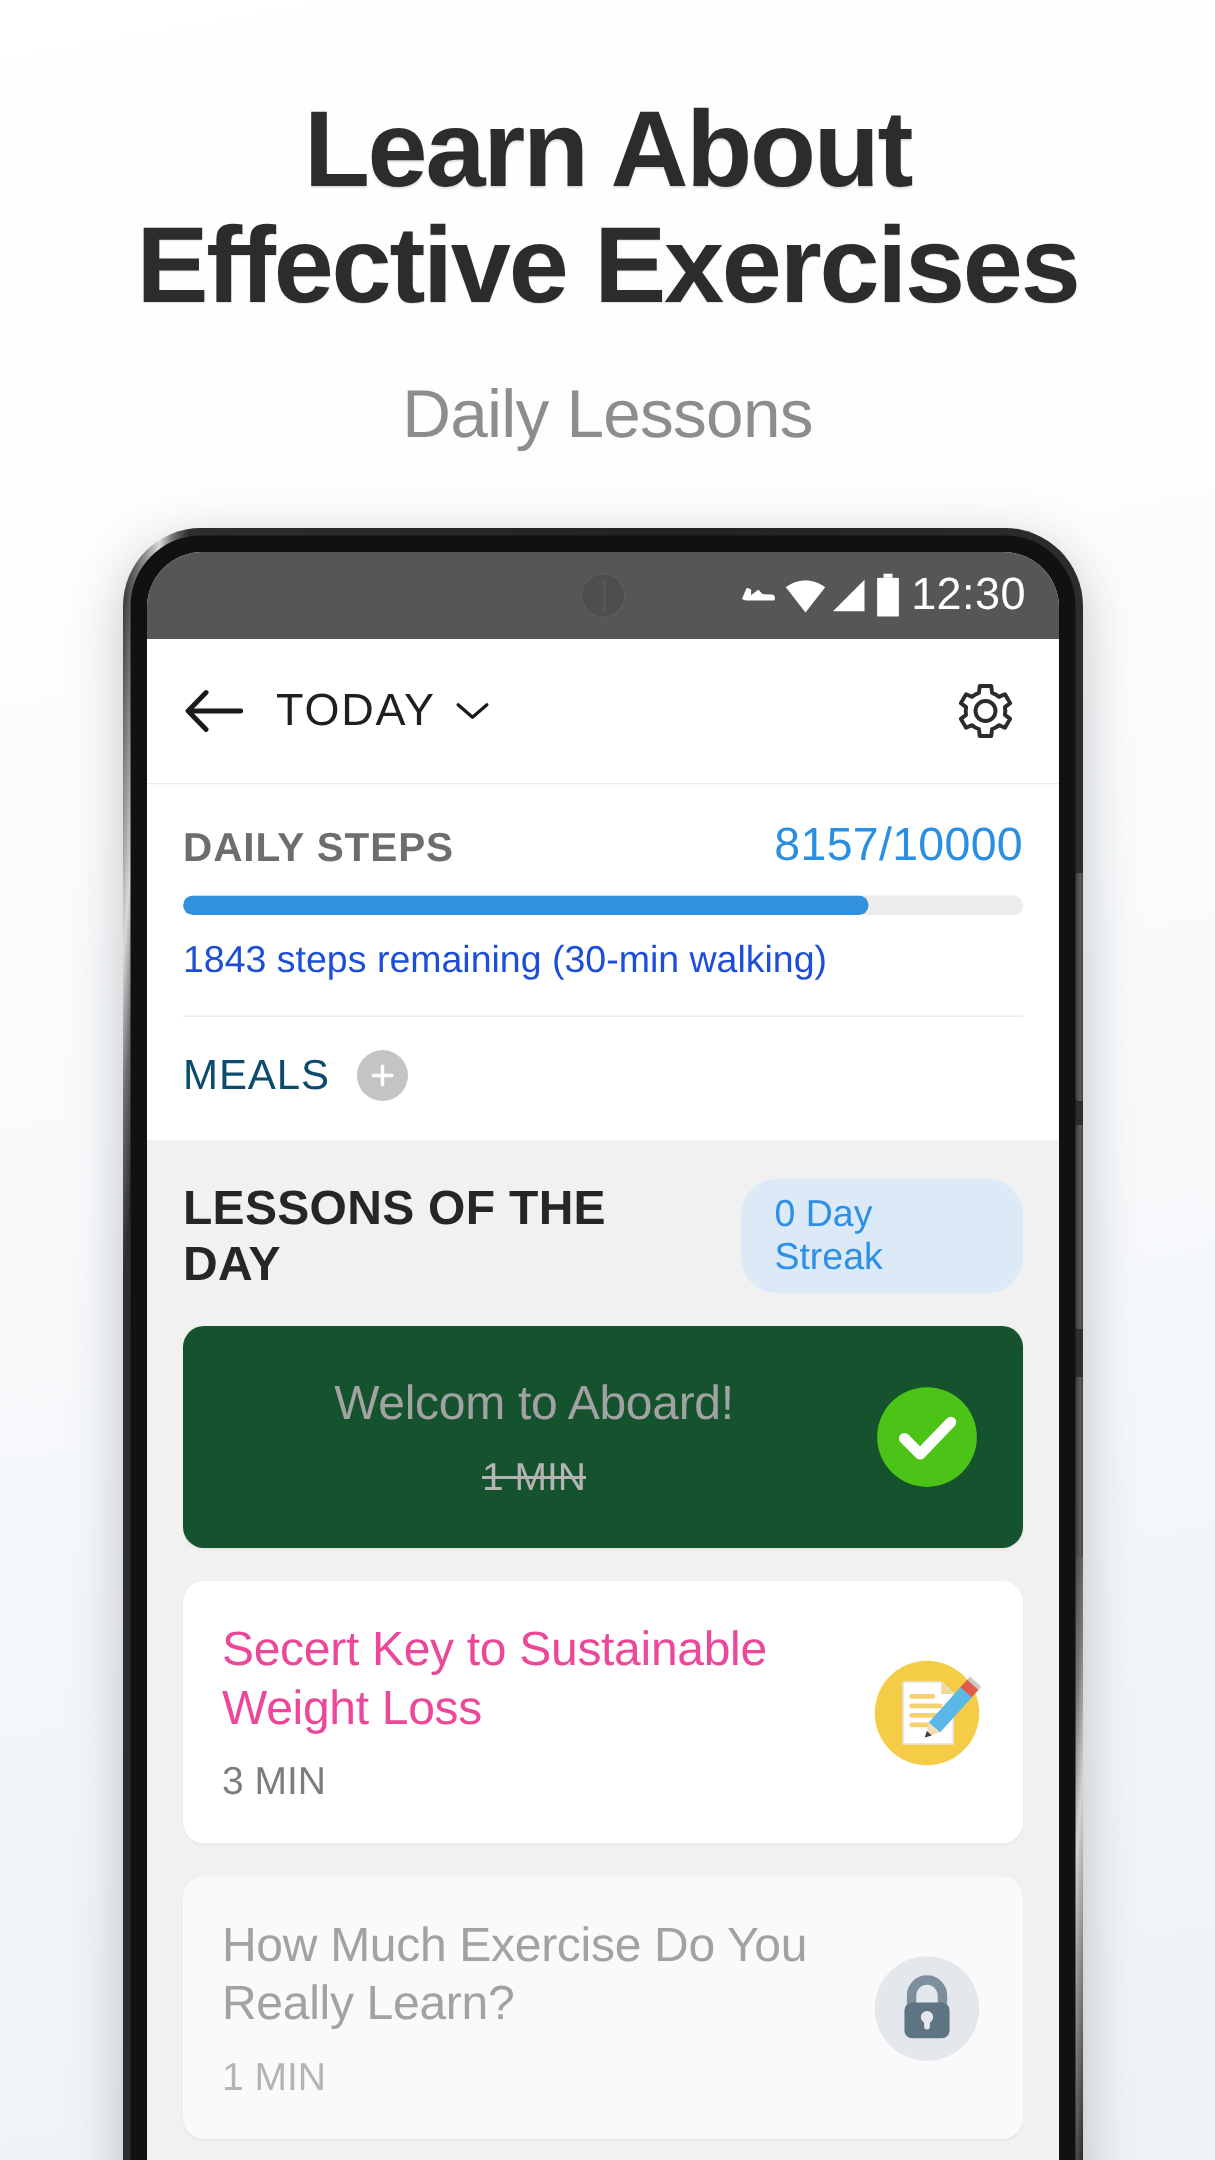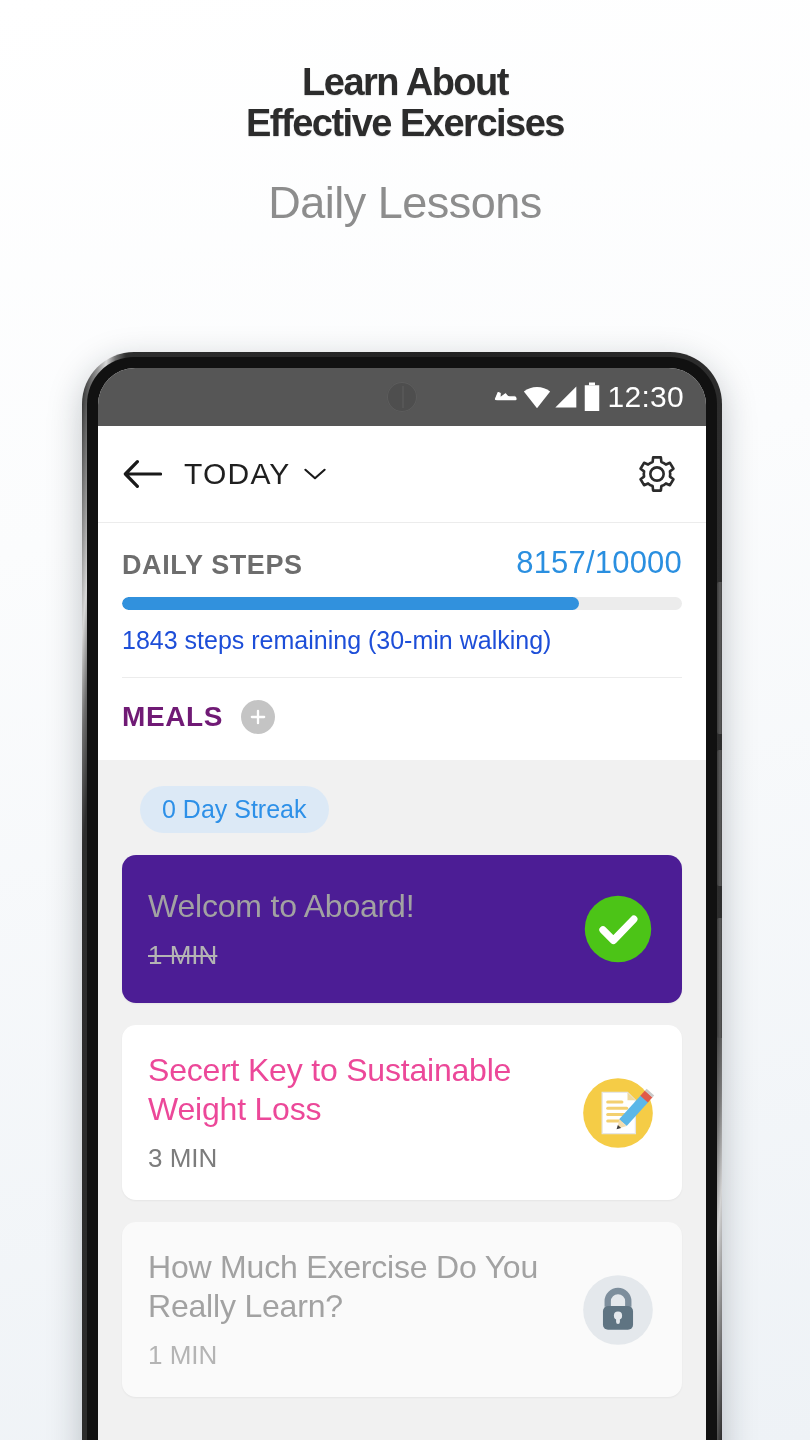--- a/index.html
+++ b/index.html
@@ -7,21 +7,21 @@
   body {
     font-family:"Liberation Sans", sans-serif;
     background:linear-gradient(170deg,#ffffff 0%,#fbfcfd 35%,#eef2f6 100%);
     overflow:hidden;
     position:relative;
   }
 
   
   .promo { text-align:center; padding-top:62px; }
   .promo-title {
-    font-size:38px;
+    font-size:72px;
     font-weight:bold;
     color:#2c2c2c;
     line-height:1.07;
     letter-spacing:-1.5px;
     text-shadow:0 1px 1px rgba(0,0,0,0.12);
   }
   .promo-sub {
     margin-top:34px;
     font-size:45px;
     color:#8d8d8d;
@@ -134,21 +134,21 @@
   .steps-note {
     margin-top:16px;
     font-size:25px; color:#1d4ed8;
   }
   .divider { height:1px; background:#ececec; margin-top:22px; }
   .meals-row {
     display:flex; align-items:center;
     padding:22px 0 26px 0;
   }
   .meals-label {
-    font-size:28px; font-weight:bold; color:#701a75; letter-spacing:0.6px;
+    font-size:28px; font-weight:normal; color:#0c4a6e; letter-spacing:0.6px;
   }
   .plus-btn {
     margin-left:18px;
     width:34px; height:34px; border-radius:50%;
     background:#c4c4c4;
     display:flex; align-items:center; justify-content:center;
   }
 
   
   .body-sec { background:#f1f1f1; padding:26px 24px 0 24px; }
@@ -167,21 +167,21 @@
 
   .card {
     margin-top:22px;
     background:#fff;
     border-radius:14px;
     padding:26px 26px;
     display:flex; align-items:center;
     box-shadow:0 1px 2px rgba(0,0,0,0.05);
     min-height:148px;
   }
-  .card.done { background:#4c1d95; }
+  .card.done { background:#14532d;text-align:center; }
   .card.locked { background:#fafafa; }
   .card-text { flex:1; padding-right:16px; }
   .card-title {
     font-size:32px; color:#ec4899; line-height:1.22; letter-spacing:-0.2px;
   }
   .card.done .card-title, .card.locked .card-title { color:#a2a2a2; }
   .card-min {
     margin-top:14px; font-size:26px; color:#7c7c7c;
   }
   .card.done .card-min { color:#b4b4b4; text-decoration:line-through; }
@@ -259,20 +259,21 @@
           <span class="plus-btn">
             <svg width="22" height="22" viewBox="0 0 20 20">
               <path d="M10 4.4v11.2M4.4 10h11.2" stroke="#fff" stroke-width="2.1" stroke-linecap="round"></path>
             </svg>
           </span>
         </div>
       </div>
 
       <div class="body-sec">
         <div class="sec-head">
+          <span class="sec-title">LESSONS OF THE DAY</span>
           <span class="streak-pill">0 Day Streak</span>
         </div>
 
         <div class="card done">
           <div class="card-text">
             <div class="card-title">Welcom to Aboard!</div>
             <div class="card-min">1 MIN</div>
           </div>
           <svg class="card-icon" viewBox="0 0 48 48">
             <circle cx="24" cy="24" r="21" fill="#4cc417"></circle>

